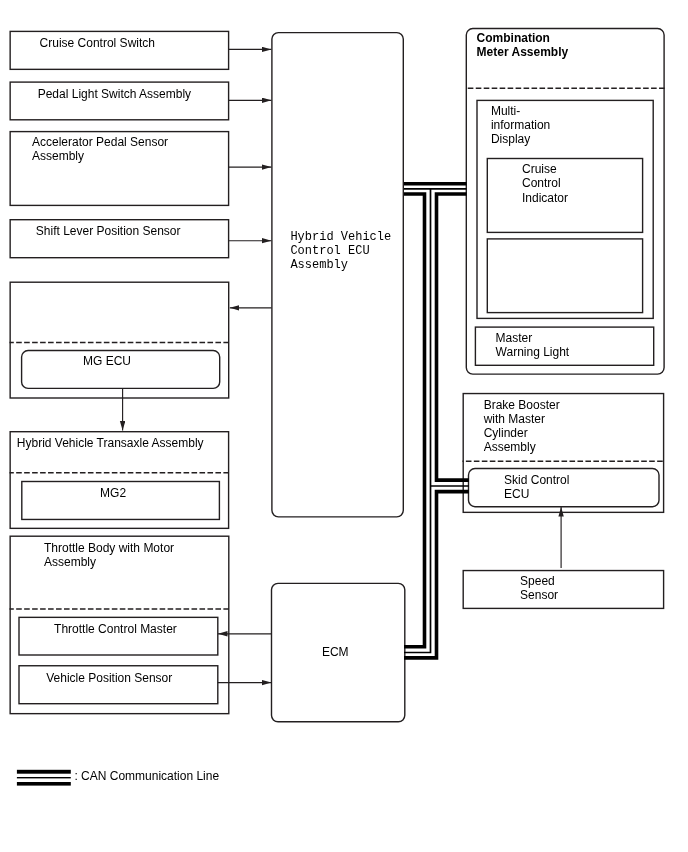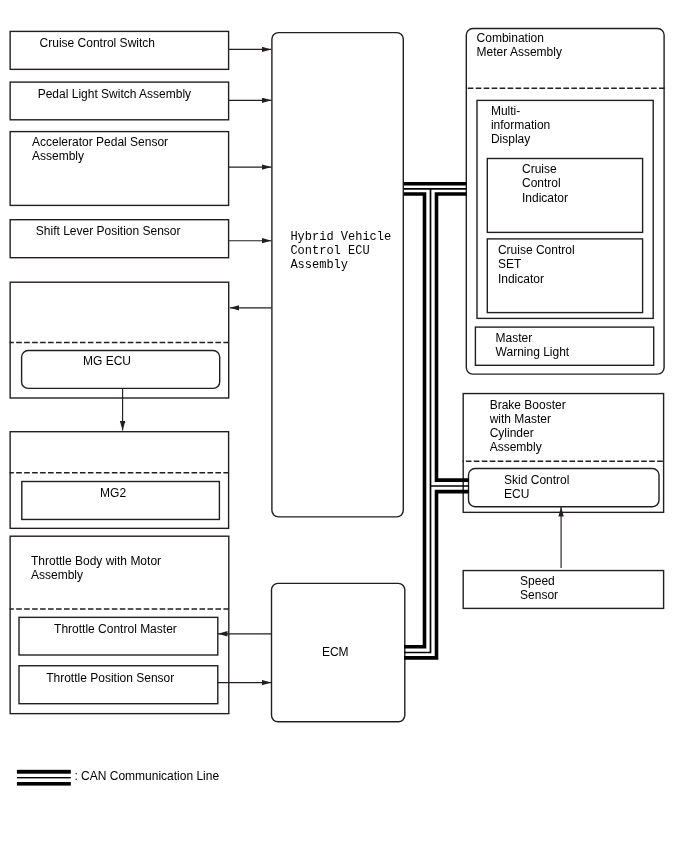--- a/index.html
+++ b/index.html
@@ -106,34 +106,33 @@
       <rect x="16.9" y="782.0" width="53.9" height="3.6"></rect>
     </g>
   </svg>
 
   <div class="lbl" style="left:39.60px;top:36.00px;">Cruise Control Switch</div>
   <div class="lbl" style="left:37.70px;top:86.90px;">Pedal Light Switch Assembly</div>
   <div class="lbl" style="left:32.00px;top:135.10px;">Accelerator Pedal Sensor
 Assembly</div>
   <div class="lbl" style="left:35.80px;top:223.80px;">Shift Lever Position Sensor</div>
   <div class="lbl" style="left:83.00px;top:353.70px;">MG ECU</div>
+  <div class="lbl" style="left:16.80px;top:436.10px;">Hybrid Vehicle Transaxle Assembly</div>
   <div class="lbl" style="left:100.10px;top:485.60px;">MG2</div>
-  <div class="lbl" style="left:31px;top:541.10px;margin-top:13px;">Throttle Body with Motor
+  <div class="lbl" style="left:44px;top:541.10px;">Throttle Body with Motor
 Assembly</div>
   <div class="lbl" style="left:54.10px;top:622.40px;">Throttle Control Master</div>
-  <div class="lbl" style="left:46.20px;top:670.90px;">Throttle Position Sensor</div>
+  <div class="lbl" style="left:46.20px;top:670.90px;">Vehicle Position Sensor</div>
   <div class="lbl" style="left:290.40px;top:229.50px;font-family:Liberation Mono, monospace;">Hybrid Vehicle
 Control ECU
 Assembly</div>
   <div class="lbl" style="left:321.90px;top:645.40px;">ECM</div>
-  <div class="lbl" style="left:476.60px;top:30.60px;">Combination Meter Assembly</div>
+  <div class="lbl" style="left:476.60px;top:30.60px;font-weight:bold;">Combination Meter Assembly</div>
   <div class="lbl" style="left:490.90px;top:103.90px;">Multi-information Display</div>
   <div class="lbl" style="left:522px;top:162.20px;">Cruise Control Indicator</div>
-  <div class="lbl" style="left:497.90px;top:243.00px;">Cruise Control SET
-Indicator</div>
   <div class="lbl" style="left:495.60px;top:331.10px;">Master Warning Light</div>
-  <div class="lbl" style="left:483.70px;top:397.50px;margin-left:6px;">Brake Booster with Master
+  <div class="lbl" style="left:483.70px;top:397.50px;">Brake Booster with Master
 Cylinder Assembly</div>
   <div class="lbl" style="left:504.10px;top:473.10px;">Skid Control ECU</div>
   <div class="lbl" style="left:520.10px;top:573.50px;">Speed Sensor</div>
   <div class="lbl" style="left:74.40px;top:768.90px;">: CAN Communication Line</div>
 
 </div>
 
 </body></html>

